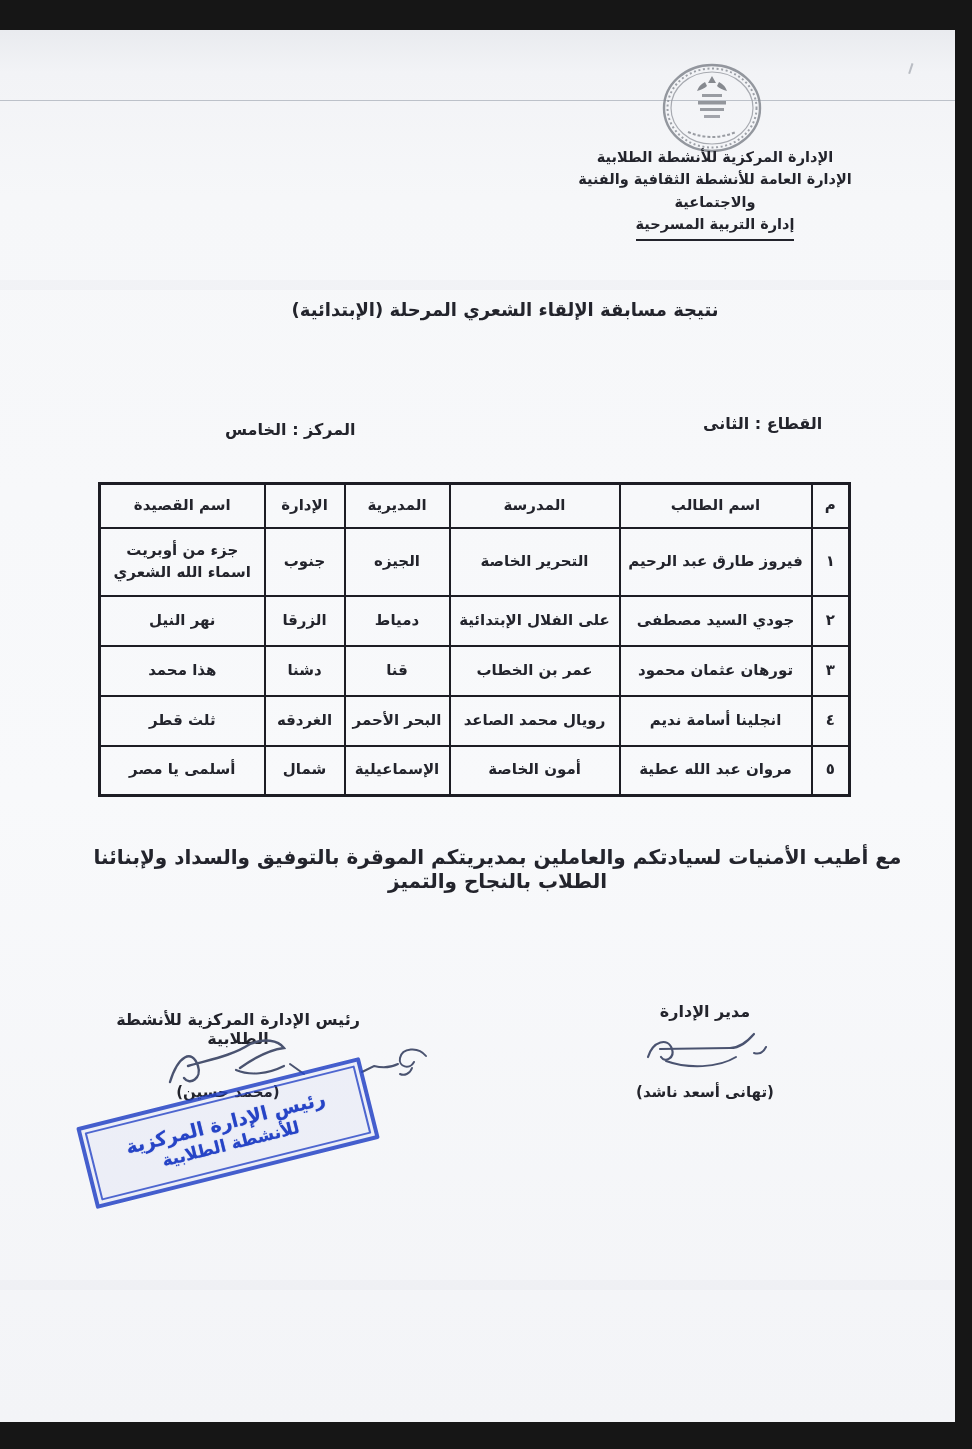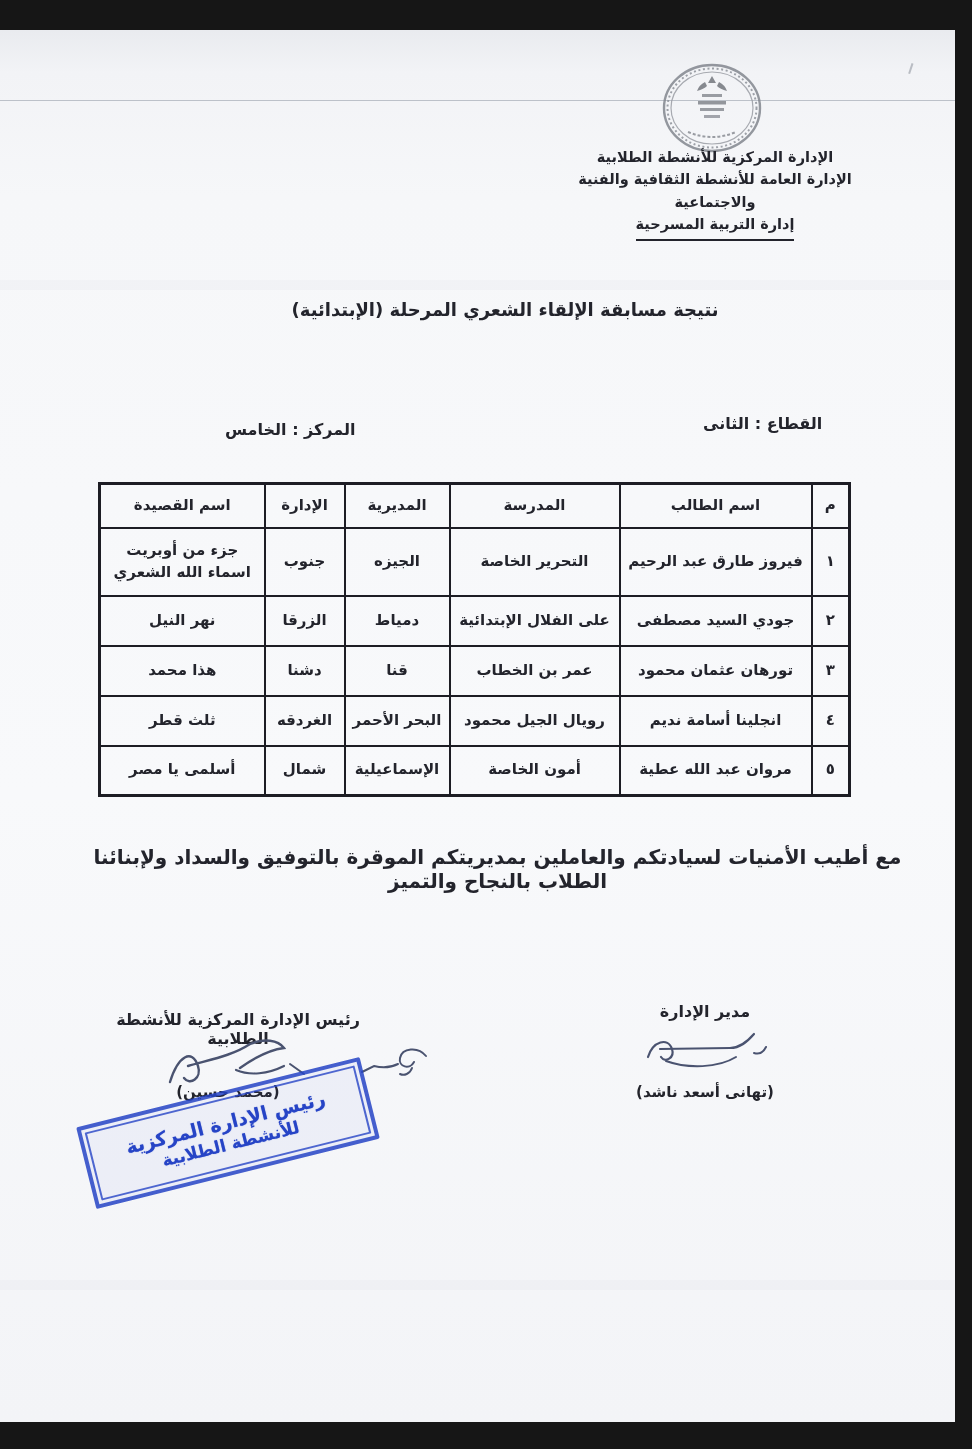--- a/index.html
+++ b/index.html
@@ -151,21 +151,21 @@
           <td>٣</td>
           <td>تورهان عثمان محمود</td>
           <td>عمر بن الخطاب</td>
           <td>قنا</td>
           <td>دشنا</td>
           <td>هذا محمد</td>
         </tr>
         <tr>
           <td>٤</td>
           <td>انجلينا أسامة نديم</td>
-          <td>رويال الجيل محمود</td>
+          <td>رويال محمد الصاعد</td>
           <td>البحر الأحمر</td>
           <td>الغردقه</td>
           <td>ثلث قطر</td>
         </tr>
         <tr>
           <td>٥</td>
           <td>مروان عبد الله عطية</td>
           <td>أمون الخاصة</td>
           <td>الإسماعيلية</td>
           <td>شمال</td>

